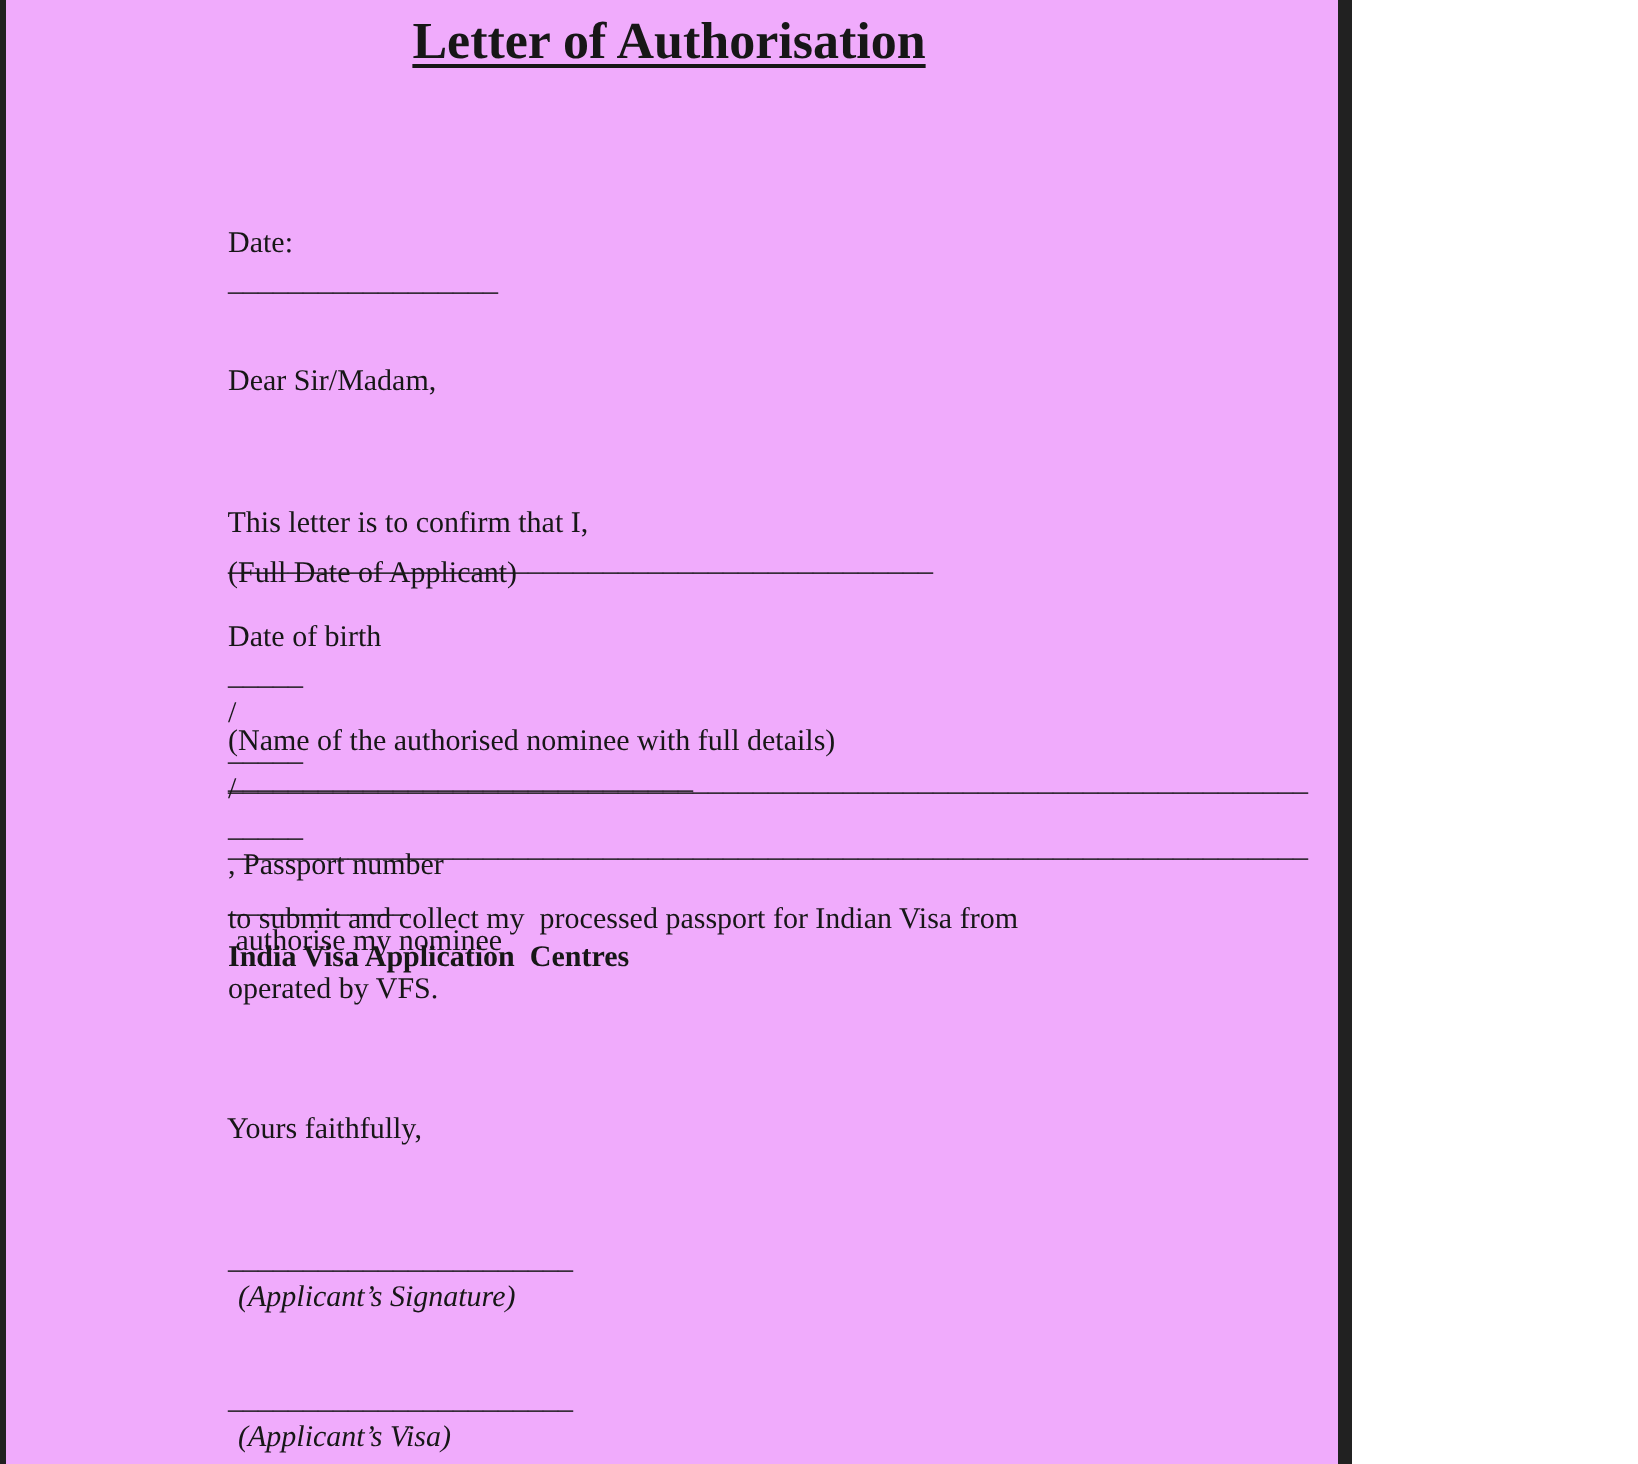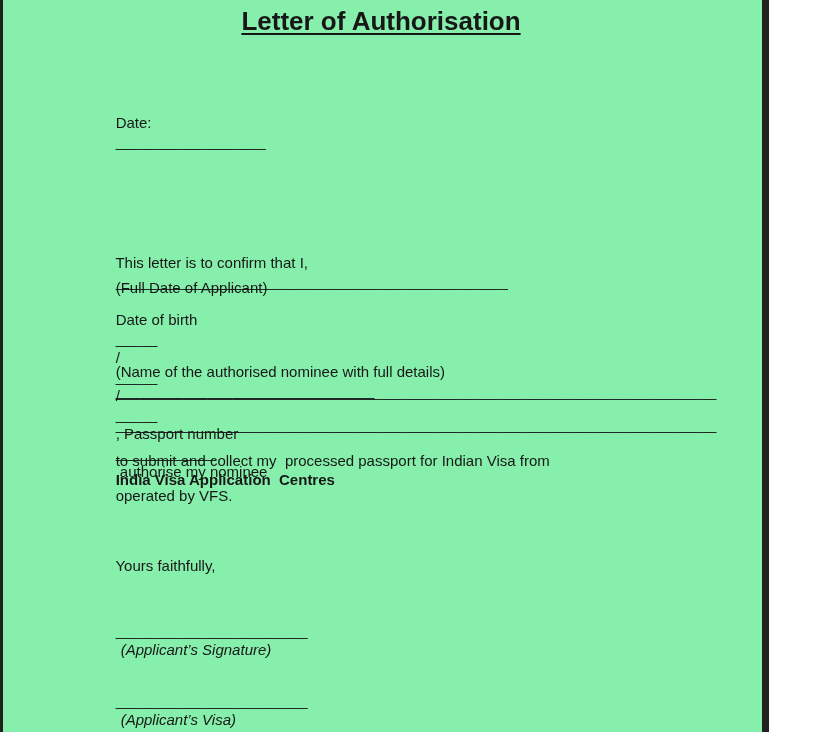--- a/index.html
+++ b/index.html
@@ -1,22 +1,22 @@
 <!DOCTYPE html>
 <html><head>
 <meta charset="utf-8">
 <style>
   html, body { margin: 0; padding: 0; background: #ffffff; }
   .page {
     position: relative;
-    width: 769px;
+    width: 676px;
     height: 732px;
-    background: #86efac;
+    background: #f0abfc;
     overflow: hidden;
-    font-family: Liberation Sans, sans-serif;
+    font-family: Liberation Serif, serif;
     font-size: 15px;
     color: #171717;
   }
   .edge { position: absolute; top: 0; bottom: 0; background: #212121; }
   .edge-left  { left: 0; width: 3px; }
   .edge-right { right: 0; width: 7px; }
 
   .doc-title {
     position: absolute;
     top: 6px; left: 0; right: 7px;
@@ -51,20 +51,23 @@
 
   <div class="doc-title">
     <span class="underlined">Letter of Authorisation</span>
   </div>
 
   <div class="line" style="top:94px">
     <span>Date: </span>
     <span>__________________</span>
   </div>
 
+  <div class="line" style="top:163px">
+    <span>Dear Sir/Madam,</span>
+  </div>
 
   <div class="line" style="top:234px">
     <span>This letter is to confirm that I, </span>
     <span>_______________________________________________</span>
   </div>
 
   <div class="line" style="top:259px">
     <span>(Full Date of Applicant)</span>
   </div>
 

